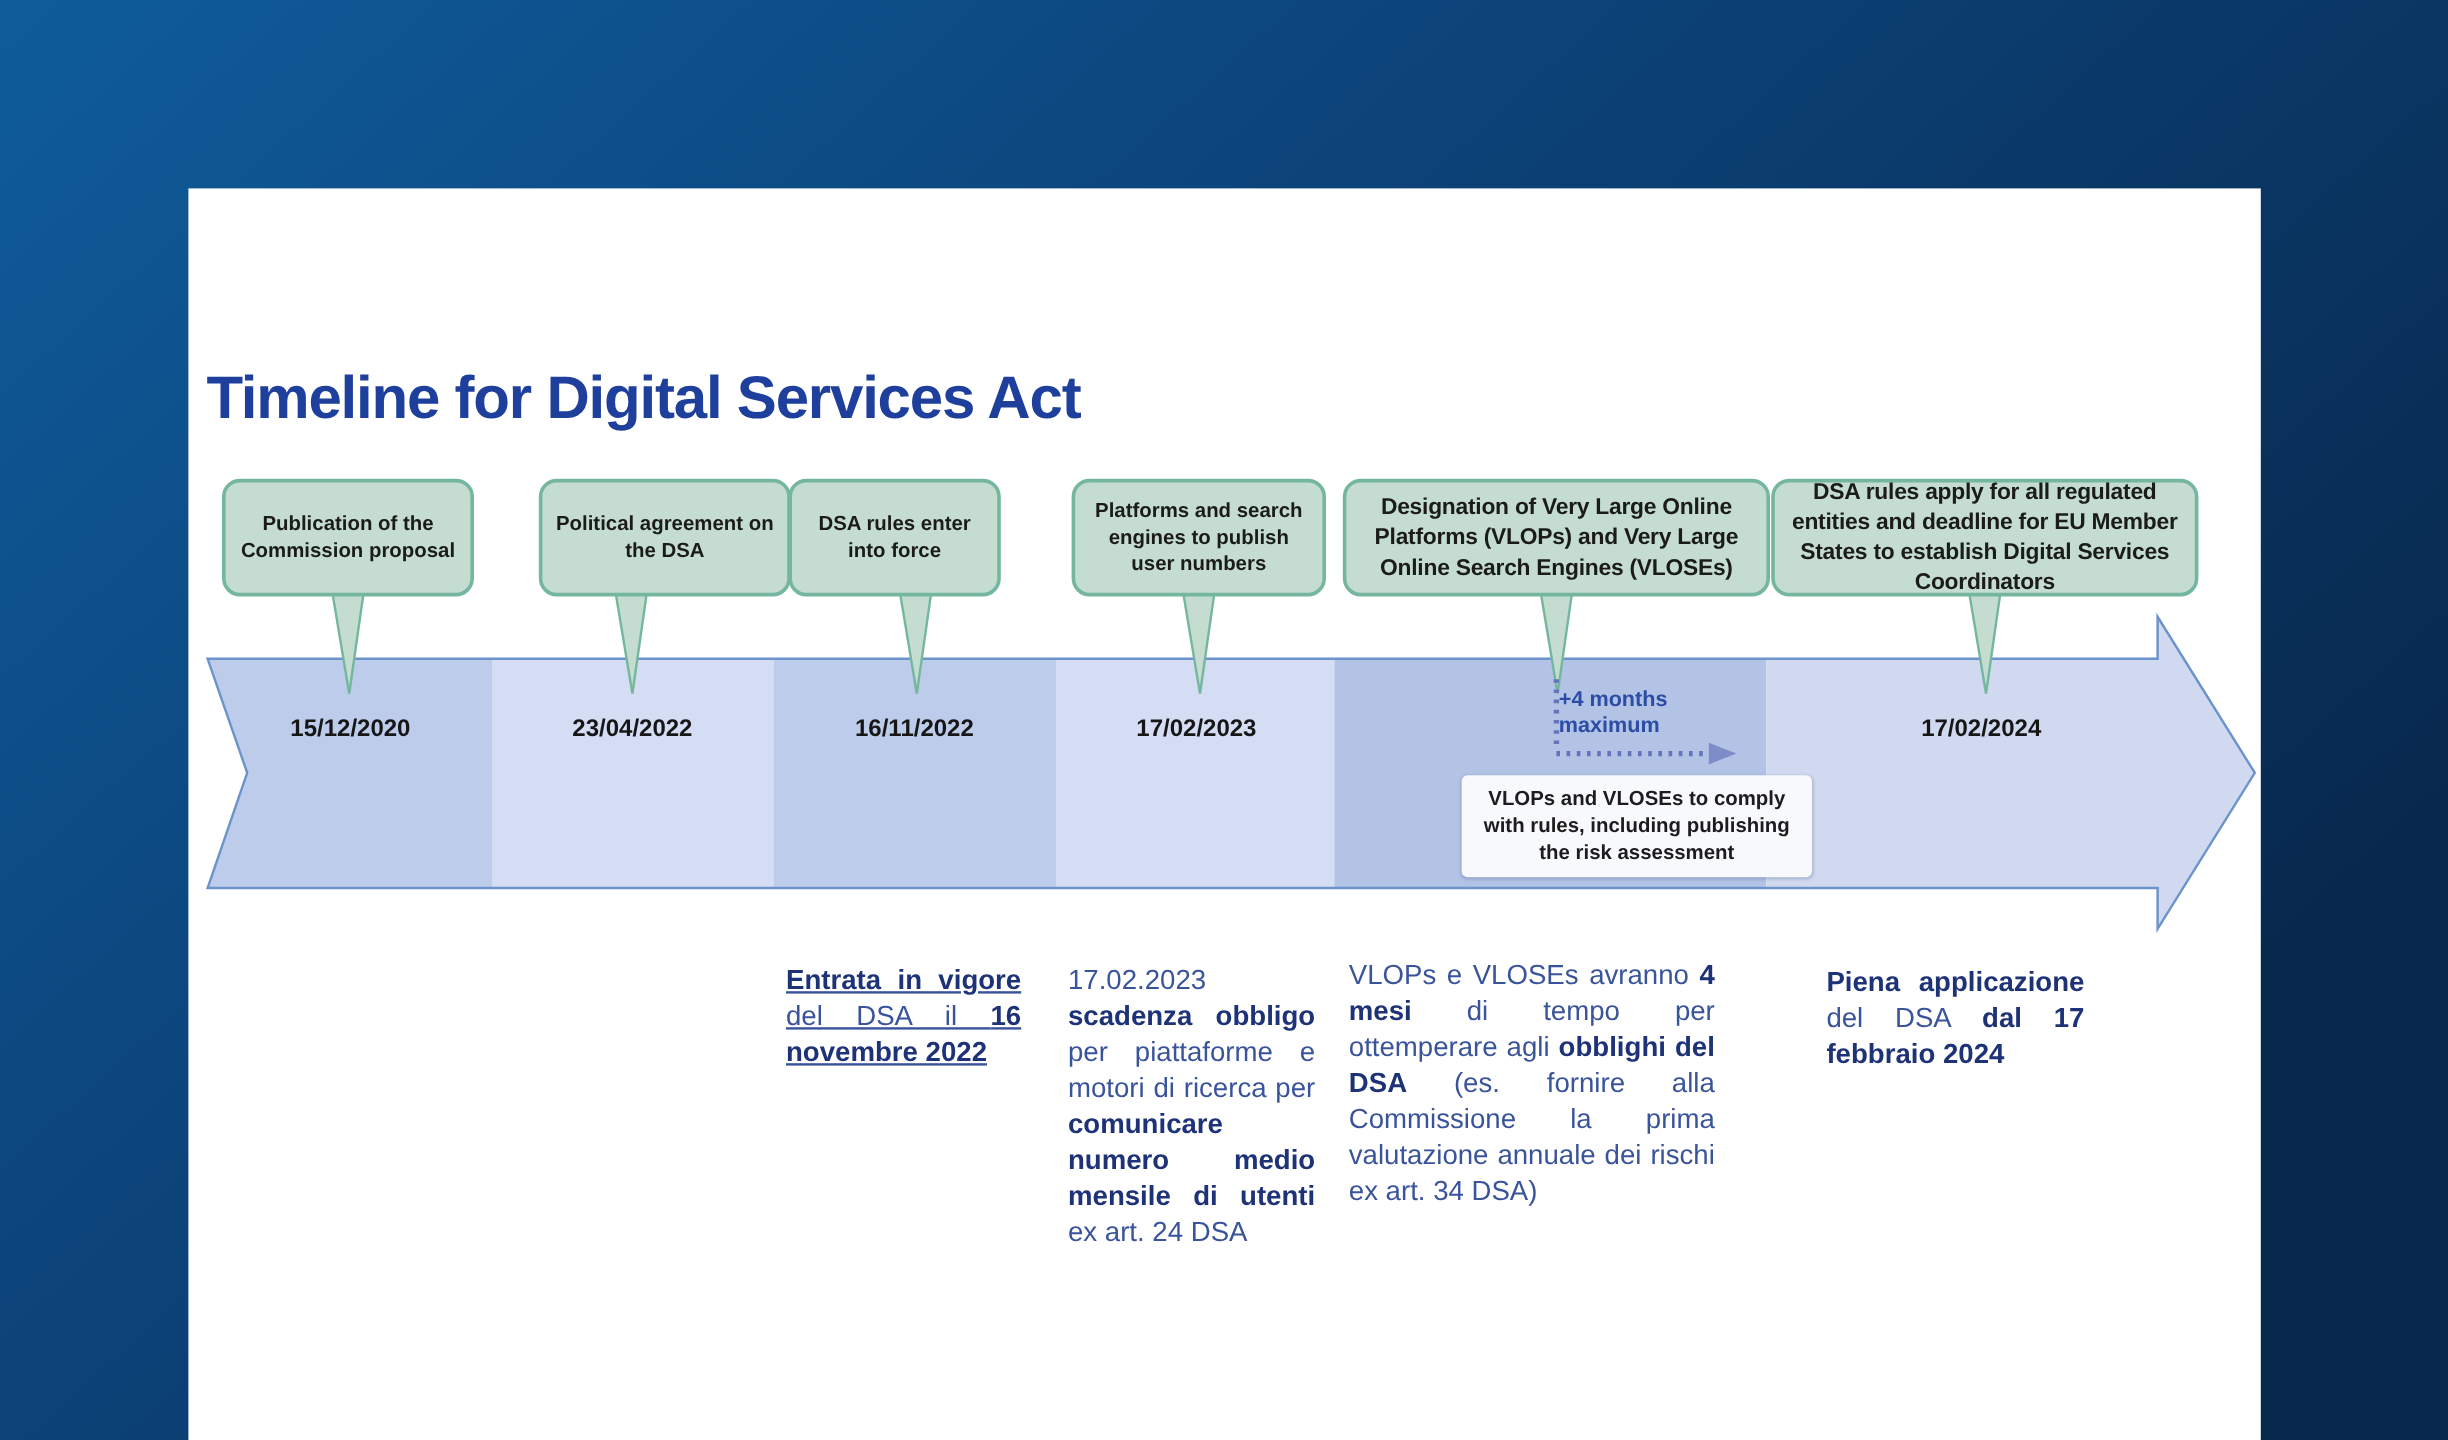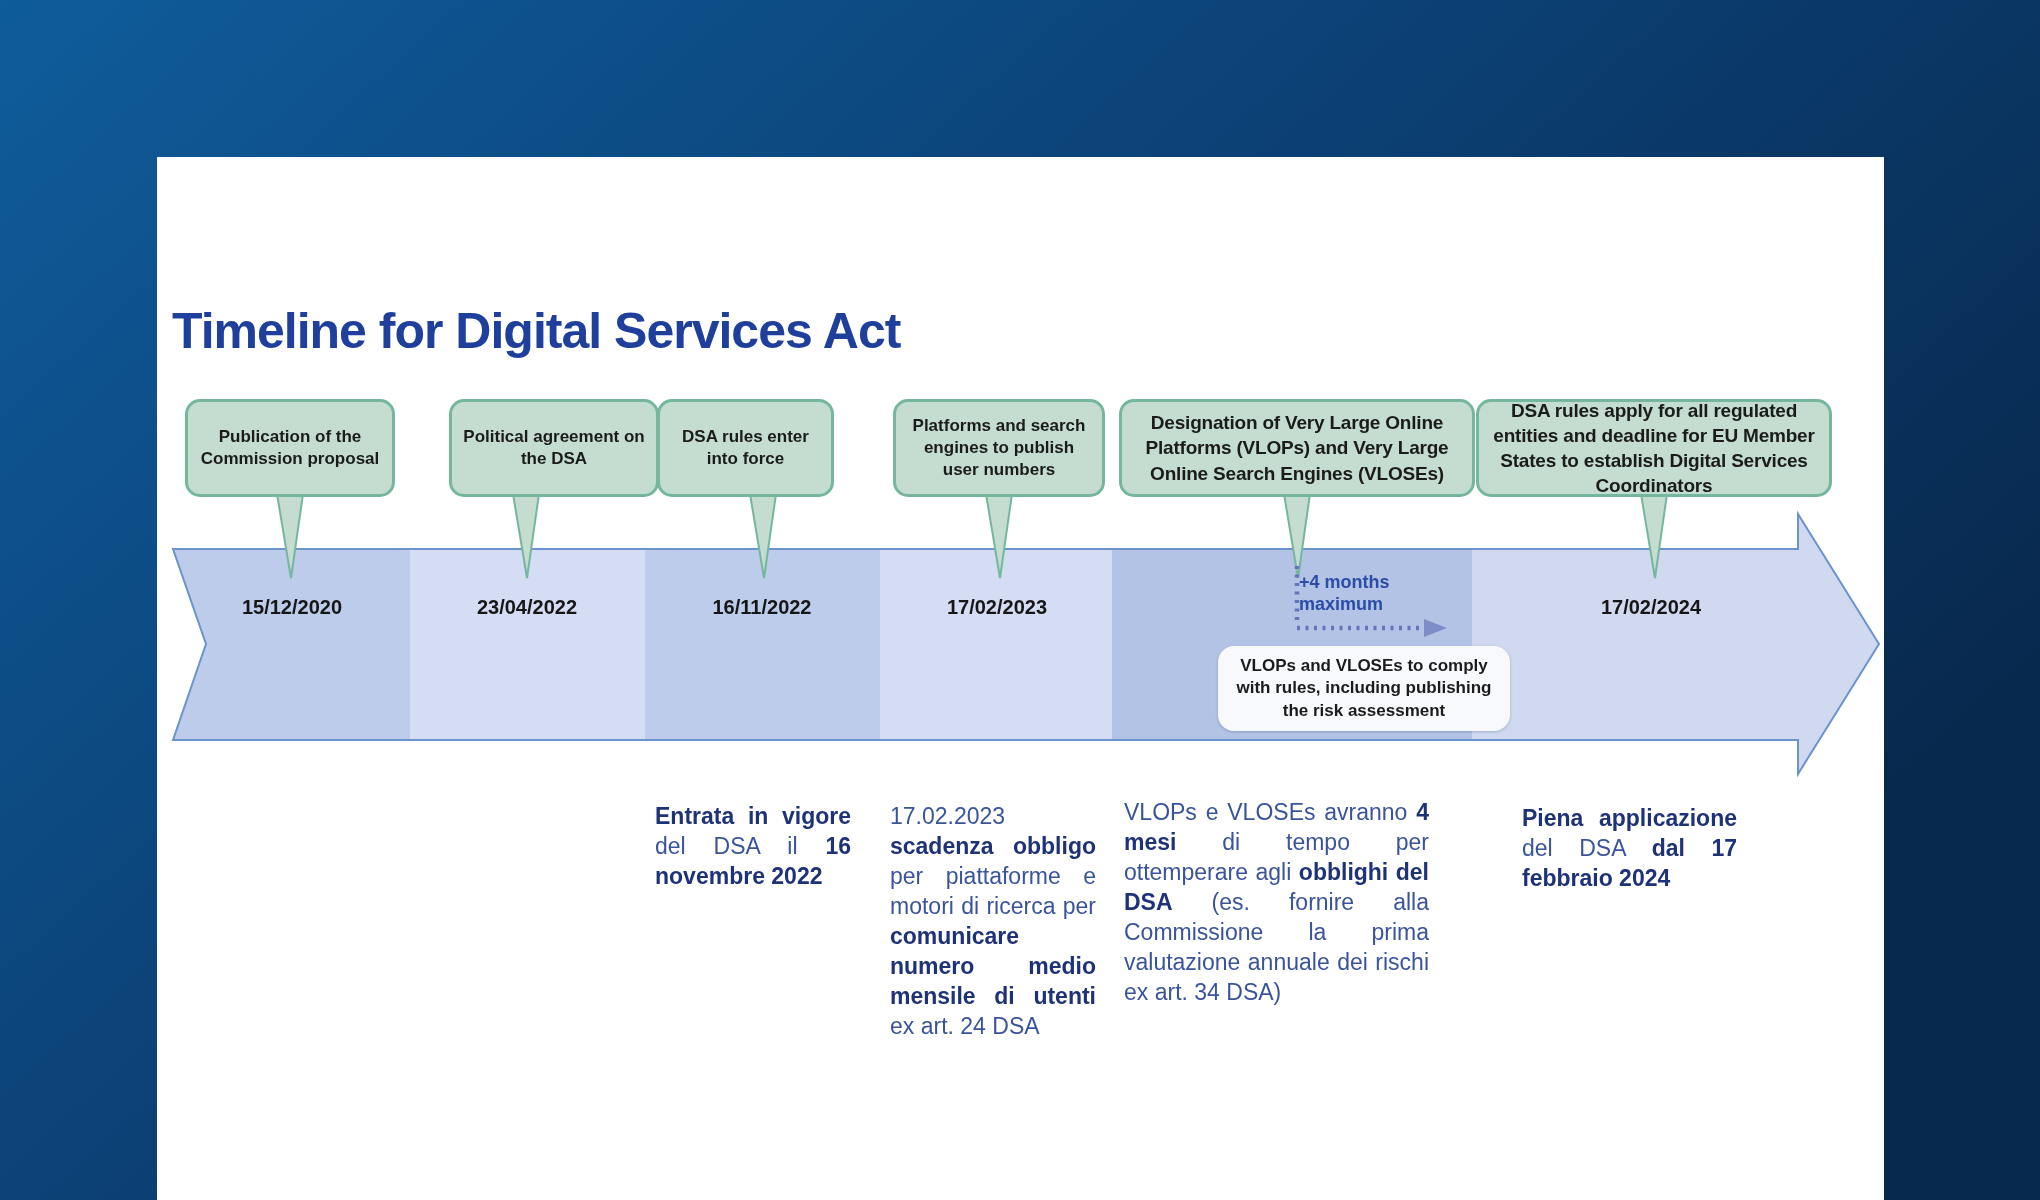--- a/index.html
+++ b/index.html
@@ -25,21 +25,21 @@
   .date{
     position:absolute; top:596px; transform:translateX(-50%); white-space:nowrap;
     font-size:20px; font-weight:bold; color:var(--date_text,#161616);
   }
   .plus4{
     position:absolute; left:1299px; top:572px; width:114px; 
     font-size:18px; font-weight:bold; line-height:1.22; color:var(--plus4_blue,#2B4DA5);
   }
   .compliance{
     position:absolute; left:1218px; top:646px; width:292px; box-sizing:border-box;
-    background:var(--note_bg,#F8F9FC); border-radius:16px; padding:9px 8px;
+    background:var(--note_bg,#F8F9FC); border-radius:5px; padding:9px 8px;
     text-align:center; font-size:17px; font-weight:bold; line-height:1.32;
     color:#1C1C1C; box-shadow:0 1px 3px rgba(40,60,110,.28);
   }
   .note-it{
     position:absolute; margin:0; font-size:23px; line-height:30px;
     text-align:justify; color:var(--it_regular,#3A549C);
   }
   .note-it b{color:var(--it_bold,#1E3277); font-weight:bold;}
 </style>
 </head>
@@ -106,19 +106,19 @@
 
 <div class="plus4">
   <div>+4 months</div>
   <div>maximum</div>
 </div>
 
 <div class="compliance">
   <span>VLOPs and VLOSEs to comply with rules, including publishing the risk assessment</span>
 </div>
 
-<p class="note-it" style="left:655px; top:801px; width:196px;"><b>Entrata in vigore</b><span> del DSA il </span><b>16 novembre 2022</b></p>
+<p class="note-it" style="left:655px; top:801px; width:196px;text-decoration:underline;"><b>Entrata in vigore</b><span> del DSA il </span><b>16 novembre 2022</b></p>
 
 <p class="note-it" style="left:890px; top:801px; width:206px;"><span>17.02.2023 </span><b>scadenza obbligo</b><span> per piattaforme e motori di ricerca per </span><b>comunicare numero medio mensile di utenti</b><span> ex art. 24 DSA</span></p>
 
 <p class="note-it" style="left:1124px; top:797px; width:305px;"><span>VLOPs e VLOSEs avranno </span><b>4 mesi</b><span> di tempo per ottemperare agli </span><b>obblighi del DSA</b><span> (es. fornire alla Commissione la prima valutazione annuale dei rischi ex art. 34 DSA)</span></p>
 
 <p class="note-it" style="left:1522px; top:803px; width:215px;"><b>Piena applicazione</b><span> del DSA </span><b>dal 17 febbraio 2024</b></p>
 
 </body></html>

